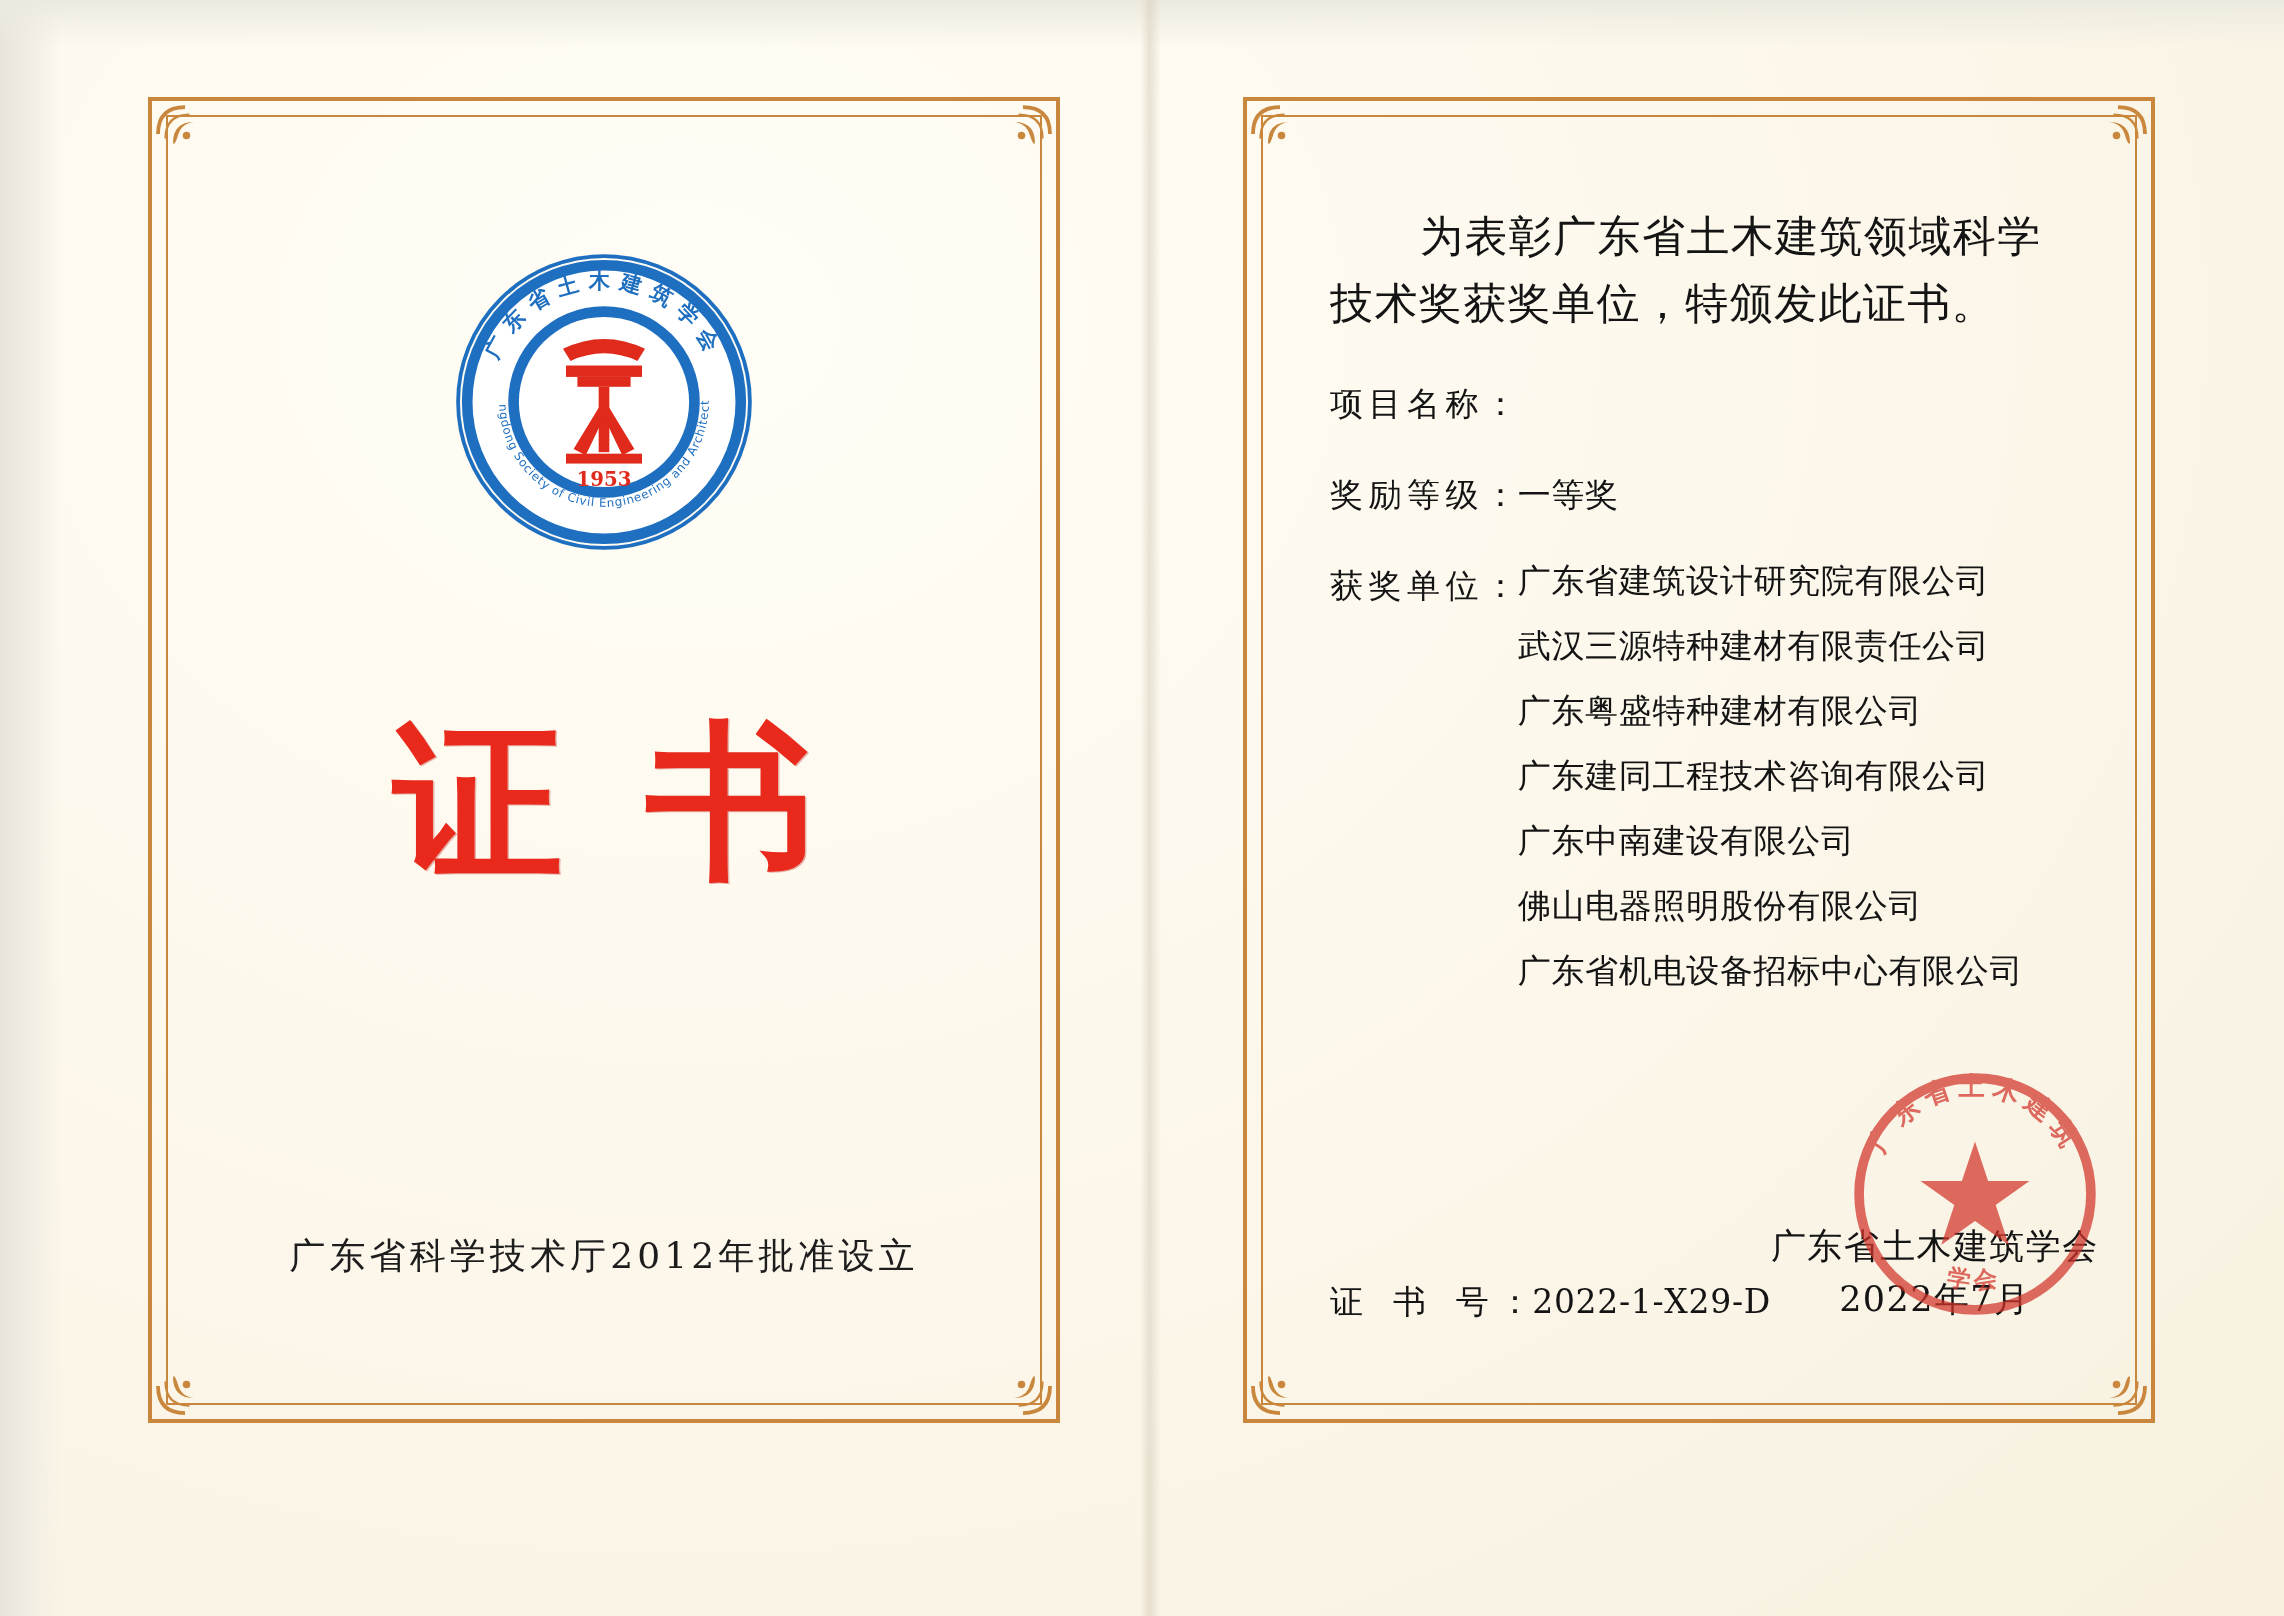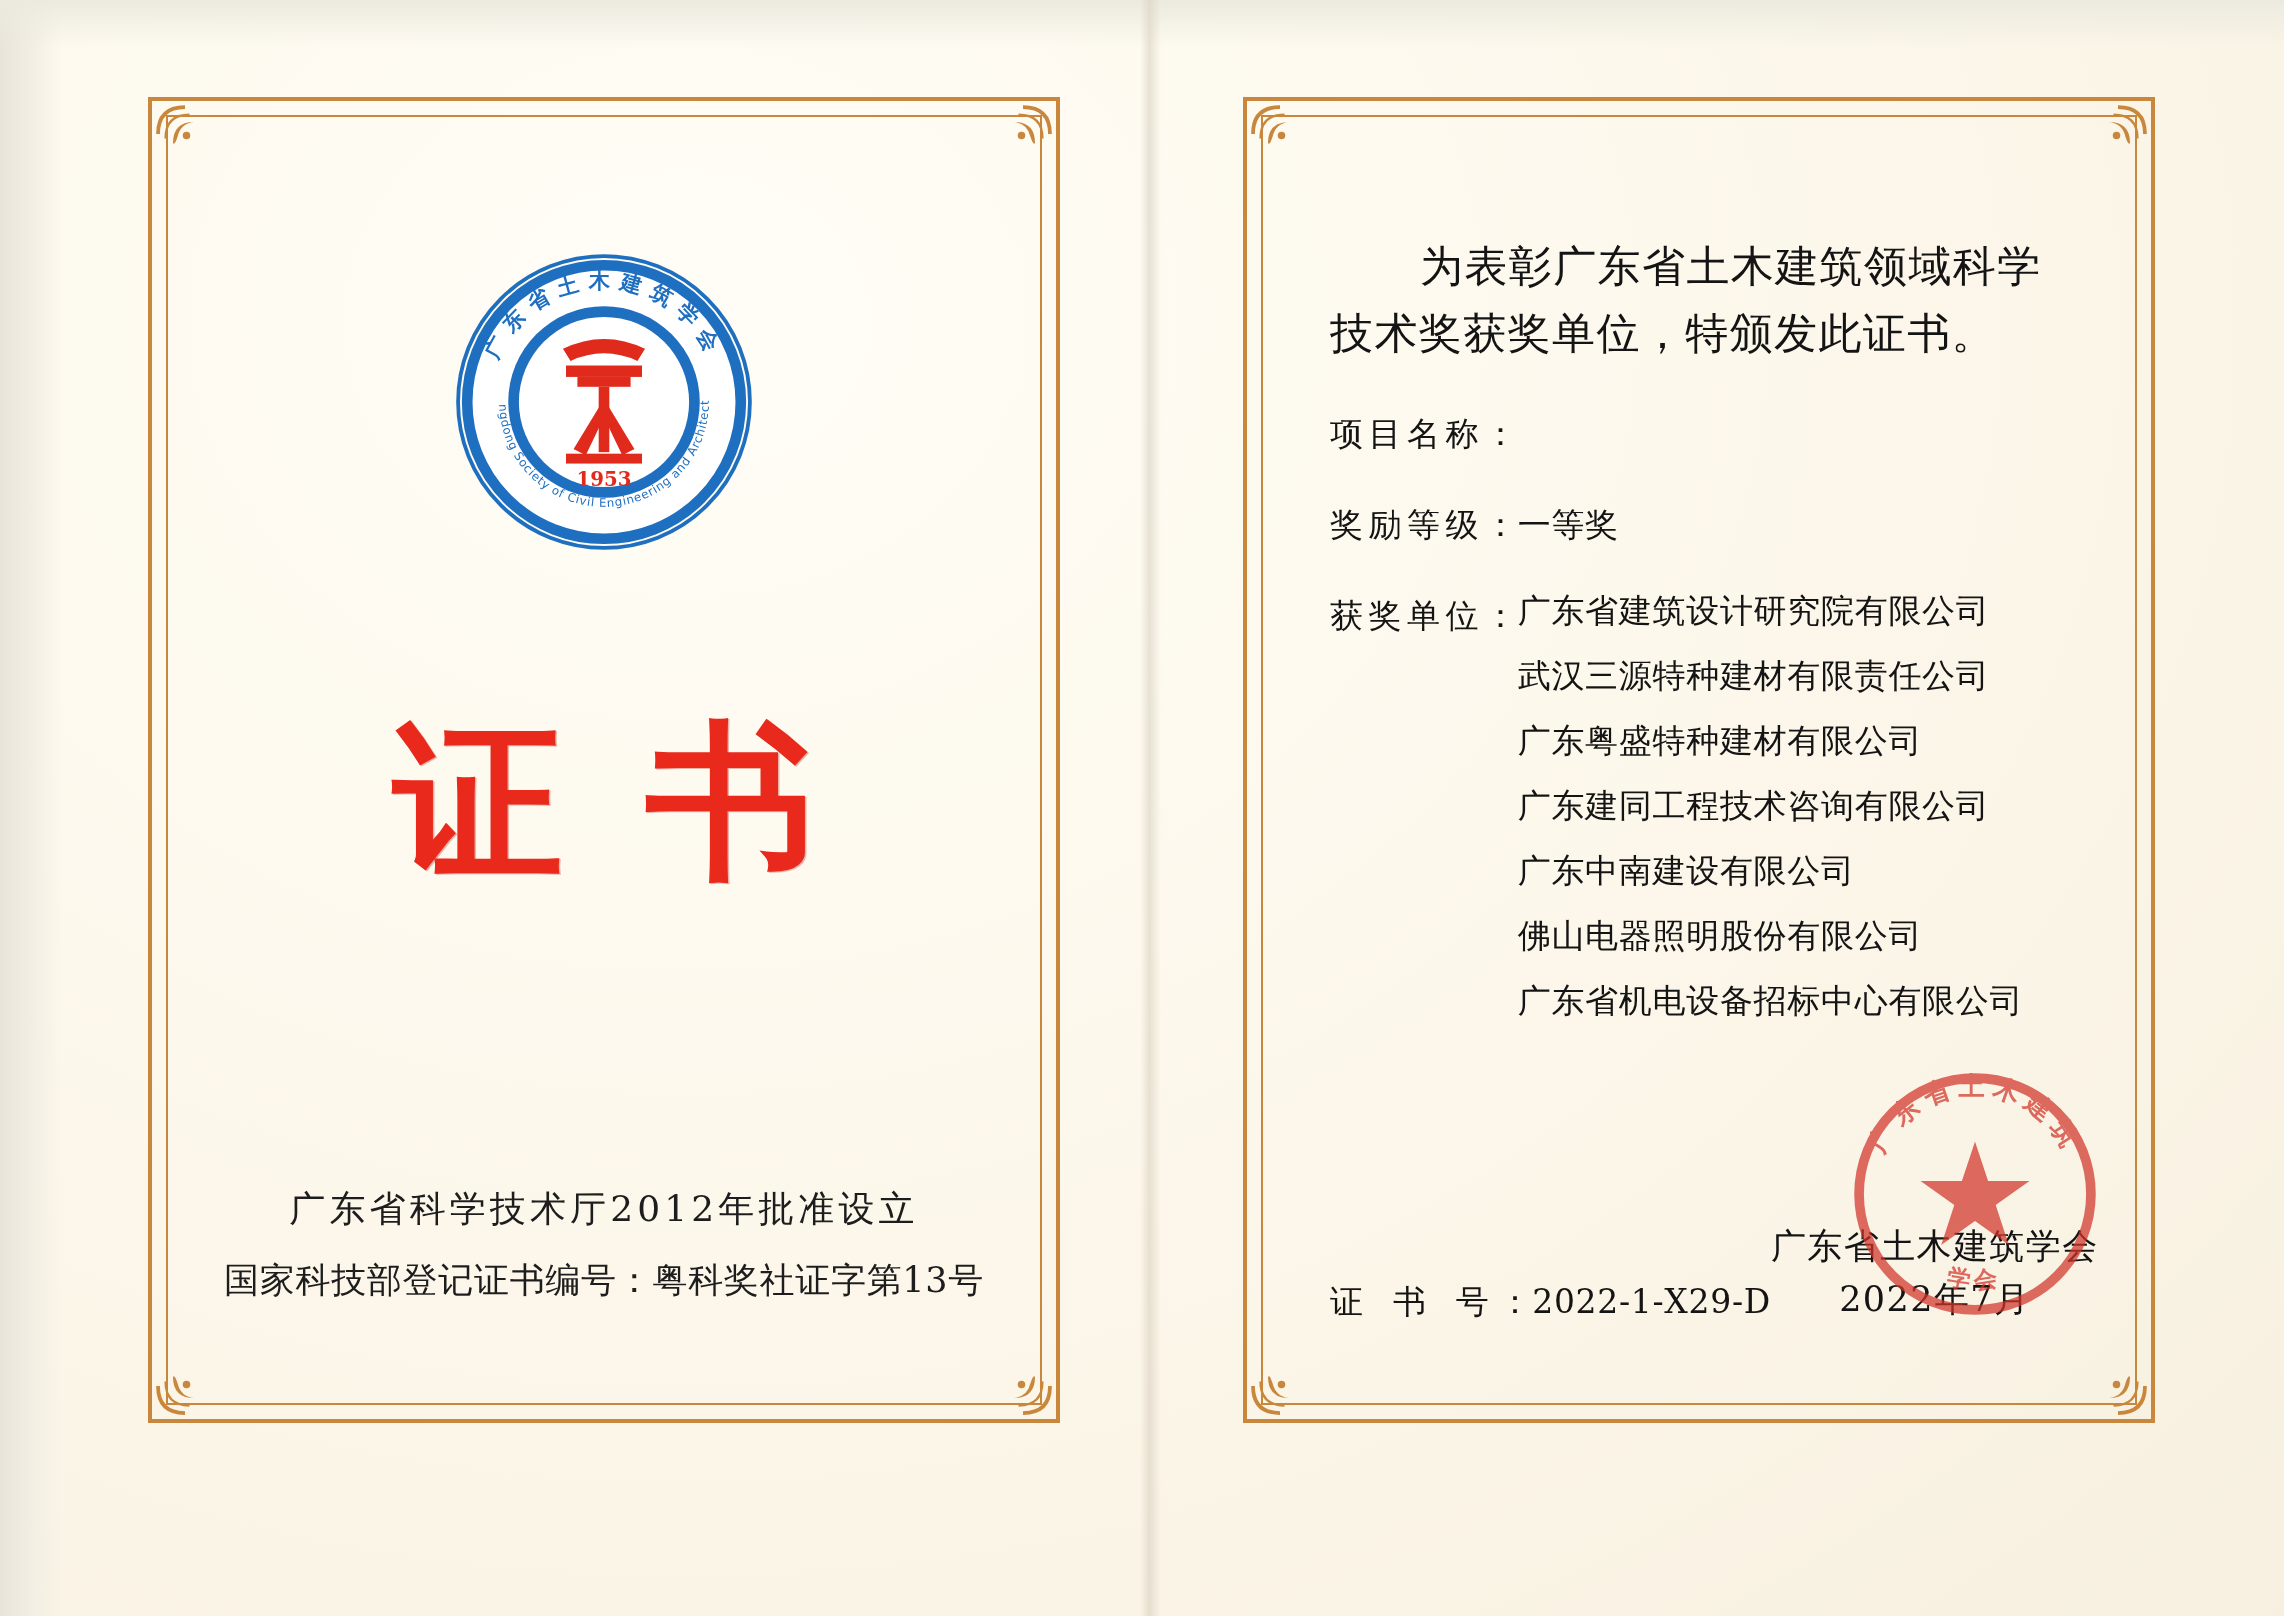--- a/index.html
+++ b/index.html
@@ -144,21 +144,21 @@
   .rp {
     position: absolute;
     inset: 48px 51px 41px 51px;
     color: #141414;
     font-family: "DejaVu Serif", serif;
   }
   .citation {
     font-size: 43px;
     line-height: 1.55;
     letter-spacing: 1.4px;
-    margin-top: 52px;
+    margin-top: 22px;
     text-indent: 90px;
   }
   .field {
     display: flex;
     align-items: flex-start;
     font-size: 33px;
     letter-spacing: 0.7px;
     margin-top: 46px;
   }
   .field .key {
@@ -290,21 +290,20 @@
             <textPath href="#arcBottom" startOffset="50%" text-anchor="middle">Guangdong Society of Civil Engineering and Architecture</textPath>
           </text>
         </svg>
       </div>
 
 
       <div class="cert-word">证书</div>
 
       <div class="footnotes">
         <div class="line1">广东省科学技术厅2012年批准设立</div>
-        <div class="line2">国家科技部登记证书编号：粤科奖社证字第13号</div>
       </div>
 
     </div>
   </div>
 
   <div class="panel right">
     <div class="border-outer"></div>
     <div class="border-inner"></div>
 
     <div class="corner tl">

